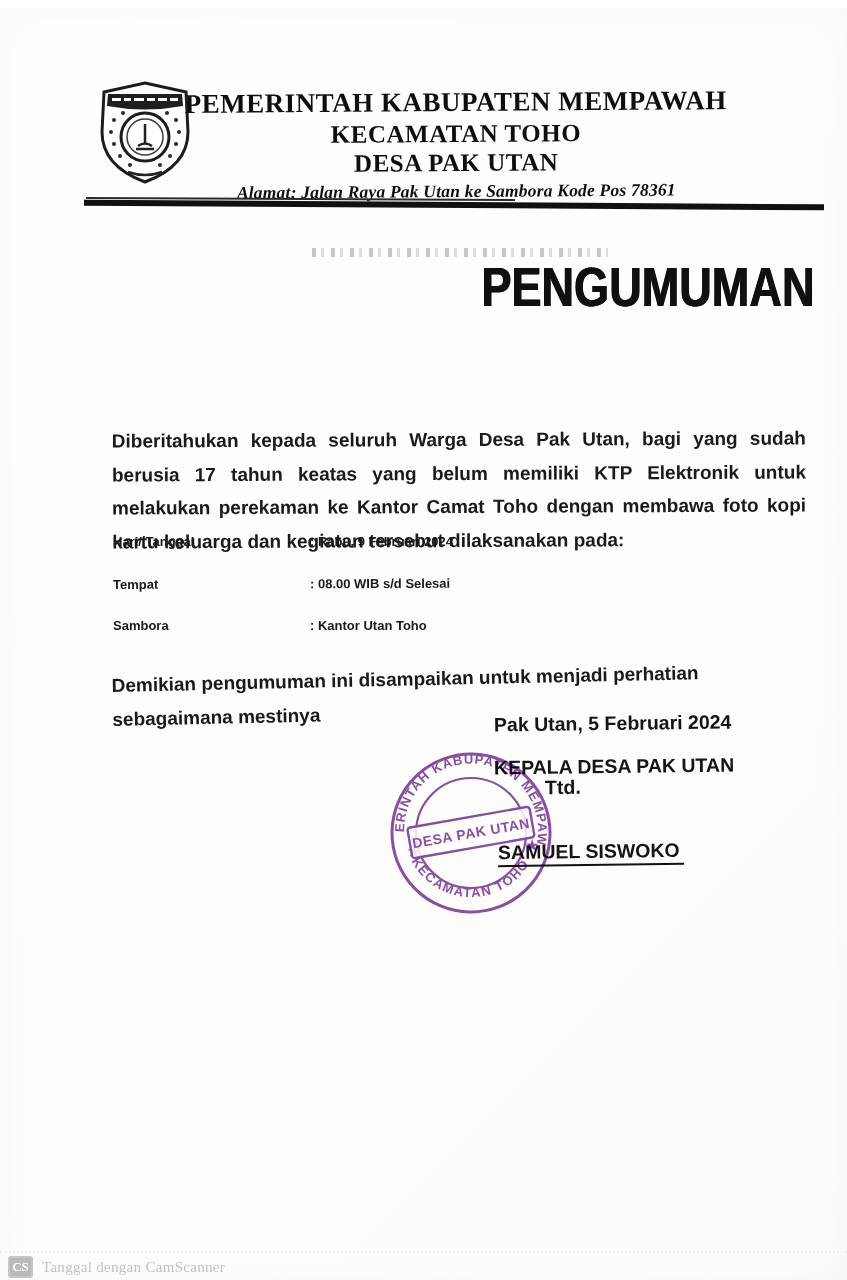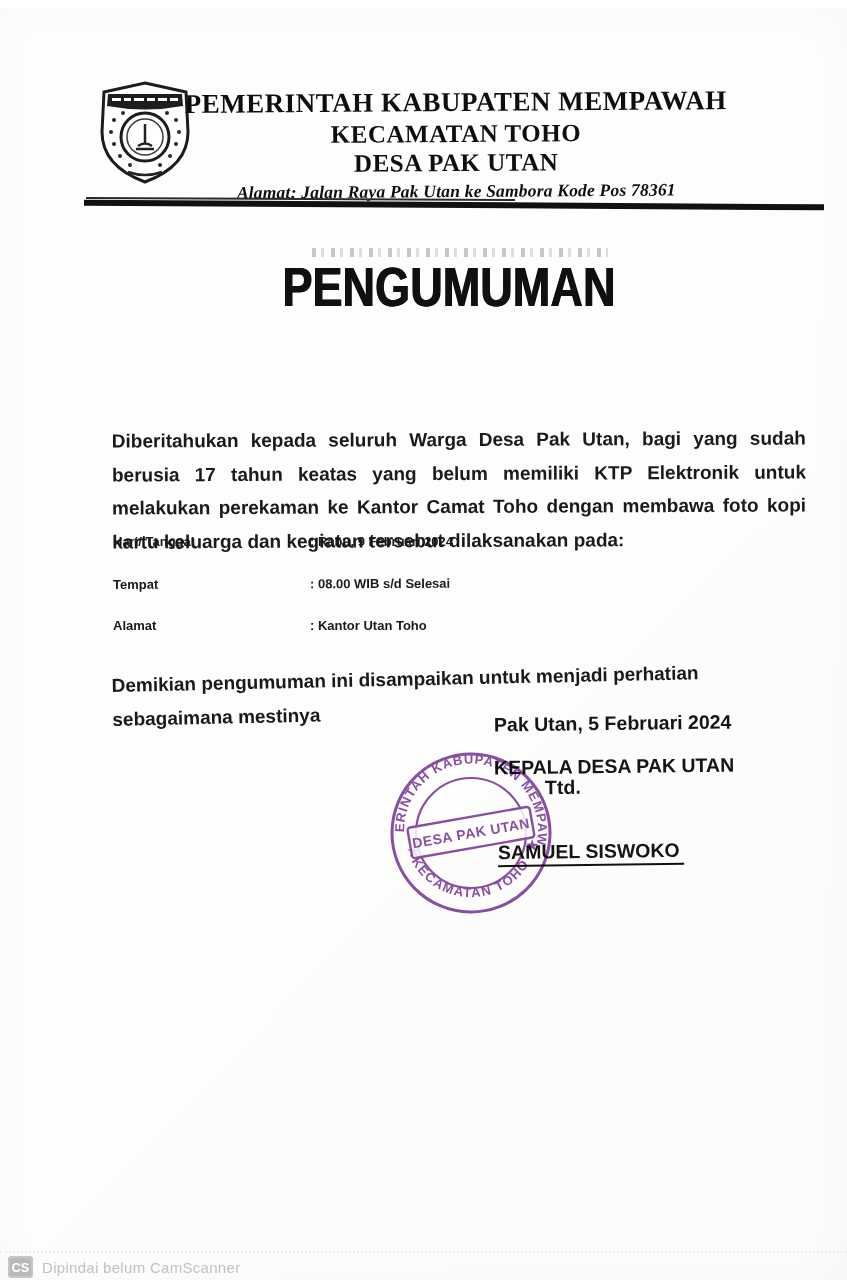--- a/index.html
+++ b/index.html
@@ -56,22 +56,22 @@
   .scan-noise {
     position: absolute; left: 312px; top: 240px;
     width: 296px; height: 9px;
     background: repeating-linear-gradient(90deg,
       rgba(110,110,110,0.55) 0 4px, transparent 4px 9px,
       rgba(140,140,140,0.4) 9px 12px, transparent 12px 19px);
     filter: blur(0.6px);
     opacity: 0.7;
   }
   .title-wrap {
-    position: absolute; left: 90px; right: 39px; top: 246px;
-    text-align: center;
+    position: absolute; left: 90px; right: 29px; top: 246px;
+    text-align: right;
   }
   .title {
     display: inline-block;
     font-size: 46px; font-weight: bold;
     letter-spacing: 0px;
     color: #101010;
     transform: scale(0.98, 1.22);
     transform-origin: center top;
     text-shadow: 0.5px 0 0 #101010, -0.5px 0 0 #101010;
   }
@@ -126,21 +126,21 @@
     transform: rotate(1deg);
   }
 
   
   .footer-line {
     position: absolute; left: 0; right: 0; top: 1243px;
     border-top: 2px dotted #ededed;
   }
   .footer {
     position: absolute; left: 8px; top: 1248px;
-    display: flex; align-items: center;
+    display: flex; align-items: center; font-family: Liberation Serif, serif;
   }
   .cs-badge {
     width: 25px; height: 22px;
     background: #b9b9b9; border-radius: 4px;
     color: #ffffff; font-size: 13px; font-weight: bold;
     display: flex; align-items: center; justify-content: center;
     box-shadow: inset 0 0 0 2px #c6c6c6;
   }
   .footer-text {
     margin-left: 9px;
@@ -201,21 +201,21 @@
   <div class="details">
     <div class="detail-row">
       <span class="detail-label">Hari/ Tanggal</span>
       <span class="detail-value">: Rabu, 9 Februari 2024</span>
     </div>
     <div class="detail-row">
       <span class="detail-label">Tempat</span>
       <span class="detail-value">: 08.00 WIB s/d Selesai</span>
     </div>
     <div class="detail-row">
-      <span class="detail-label">Alamat</span>
+      <span class="detail-label">Sambora</span>
       <span class="detail-value">: Kantor Utan Toho</span>
     </div>
   </div>
 
   <p class="closing">Demikian pengumuman ini disampaikan untuk menjadi perhatian sebagaimana mestinya</p>
 
   <div class="sig-date">Pak Utan, 5 Februari 2024</div>
   <div class="sig-title">KEPALA DESA PAK UTAN</div>
   <div class="sig-ttd">Ttd.</div>
   <div class="sig-name">SAMUEL SISWOKO</div>
@@ -241,16 +241,16 @@
       <g transform="rotate(-11 88 88)">
         <rect x="26" y="72" width="124" height="31" rx="3" fill="#ffffff" fill-opacity="0.85" stroke="#7e3f9d" stroke-width="2.4"></rect>
         <text x="88" y="93" font-size="14" text-anchor="middle" letter-spacing="0.5">DESA PAK UTAN</text>
       </g>
     </g>
   </svg>
 
   <div class="footer-line"></div>
   <div class="footer">
     <div class="cs-badge">CS</div>
-    <div class="footer-text">Dipindai belum CamScanner</div>
+    <div class="footer-text">Tanggal dengan CamScanner</div>
   </div>
 
 </div>
 
 </body></html>

